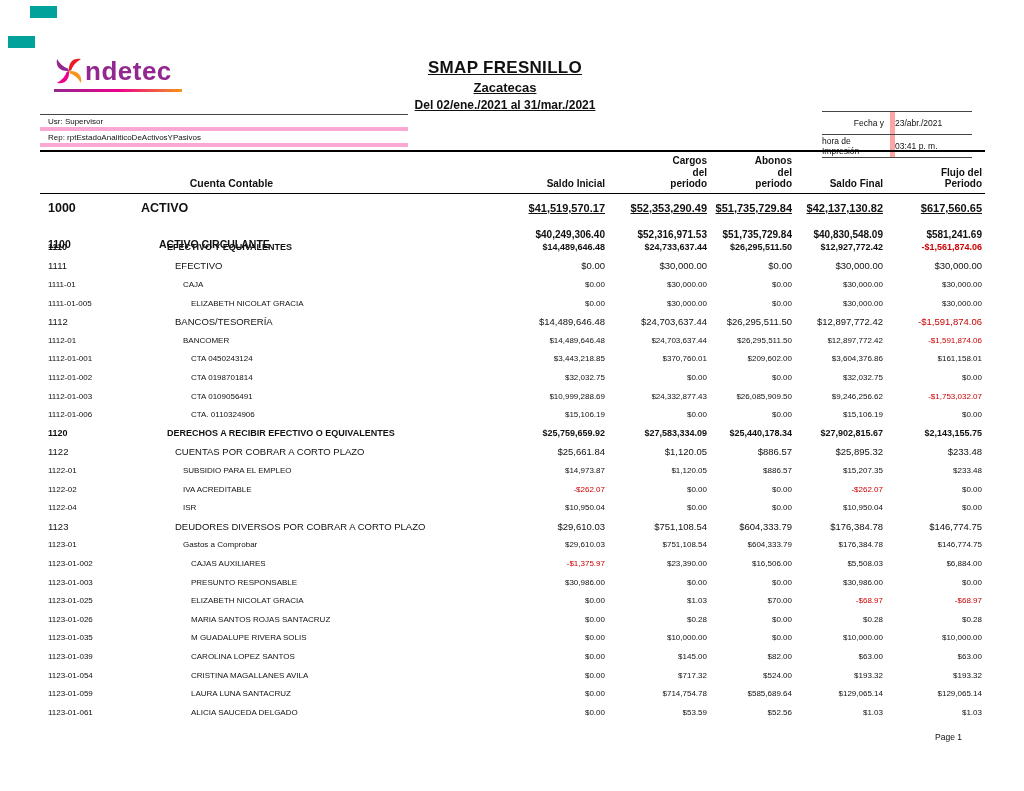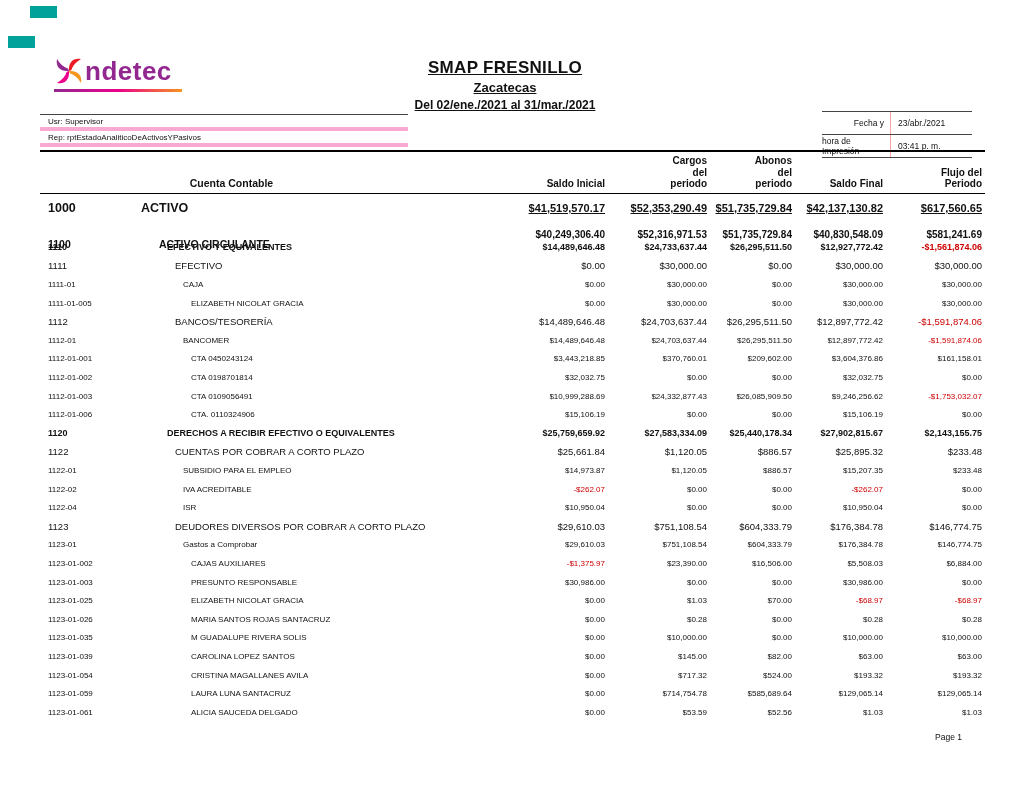--- a/index.html
+++ b/index.html
@@ -32,21 +32,21 @@
   .center-head { position:absolute; left:310px; top:58px; width:390px; text-align:center;text-decoration:underline; }
   .title       { font-size:17px; font-weight:bold; letter-spacing:.3px; }
   .subtitle    { font-size:13px; font-weight:bold; margin-top:2px; }
   .report-name { font-size:13px; font-weight:bold; margin-top:4px; }
   .period      { font-size:12px; font-weight:bold; margin-top:3px; }
 
   
   .right-head { position:absolute; left:822px; top:101px; width:150px; font-size:8.5px; border-top:1px solid #444;margin-top:10px; }
   .rh-row { display:grid; grid-template-columns:68px 1fr; border-bottom:1px solid #444; height:23px; }
   .rh-label { display:flex; align-items:center; justify-content:flex-end; padding-right:6px; }
-  .rh-val   { border-left:1px solid #fca5a5; display:flex; align-items:center; padding-left:7px; }
+  .rh-val   { border-left:5px solid #fca5a5; display:flex; align-items:center; }
 
   
   .user-block { position:absolute; left:40px; top:114px; width:368px; font-size:8px; border-top:1px solid #444; }
   .ub-row { border-bottom:4px solid #f9a8d4; height:16px; display:flex; align-items:center; padding-left:8px; }
 
   
   .report-table { position:absolute; left:40px; top:150px; width:945px; }
   .thead {
     display:grid;
     grid-template-columns:95px 283px 190px 102px 85px 91px 99px;

